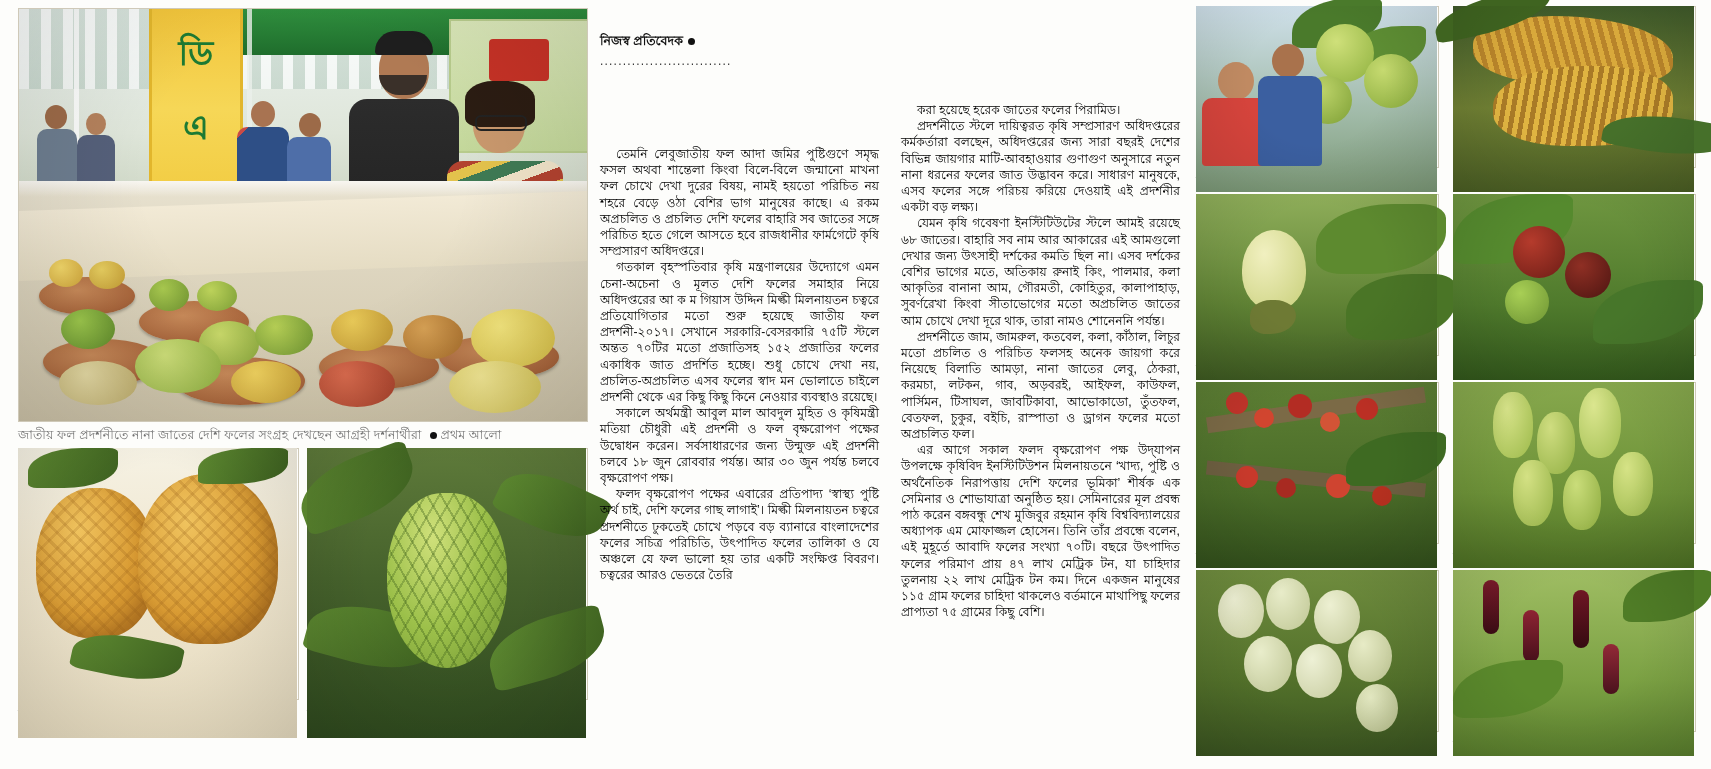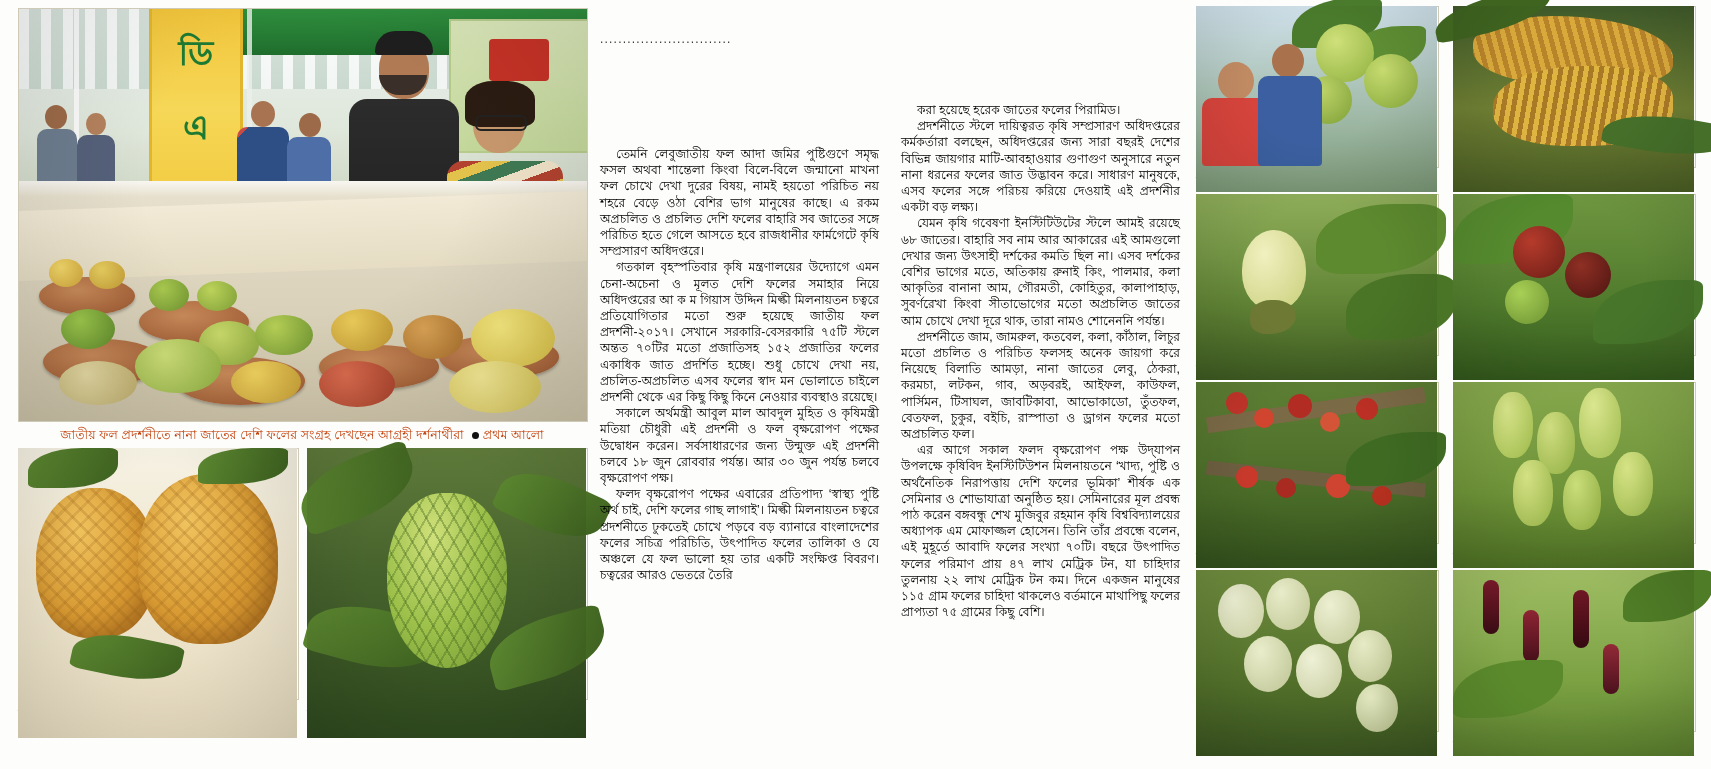--- a/index.html
+++ b/index.html
@@ -33,24 +33,23 @@
     border: 1px solid #cfc9b8;
     overflow: hidden;
     background: #caa;
   }
   .main-caption {
     position: absolute;
     left: 0;
     top: 418px;
     width: 568px;
     font-size: 12.5px;
-    color: #c2410c;
+    color: #737373;
     letter-spacing: .1px;
     white-space: nowrap;
-    text-align: center;
   }
   .main-caption .credit-dot {
     display: inline-block;
     width: 7px; height: 7px;
     border-radius: 50%;
     background: #111;
     margin: 0 4px 0 8px;
     vertical-align: middle;
   }
   .bottom-photos {
@@ -414,20 +413,23 @@
           </div>
         </div>
         <div class="bottom-cap">টক আতা</div>
       </div>
     </div>
   </div>
 
   <div class="center-col">
 
     <div class="byline-wrap">
+      <div class="byline">
+        <span>নিজস্ব প্রতিবেদক</span><span class="bdot"></span>
+      </div>
       <div class="dotline">.............................</div>
     </div>
 
     <div class="body-cols">
       <div class="body-col col-left-offset">
         <p>তেমনি লেবুজাতীয় ফল আদা জমির পুষ্টিগুণে সমৃদ্ধ ফসল অথবা শান্তেলা কিংবা বিলে-বিলে জন্মানো মাখনা ফল চোখে দেখা দুরের বিষয়, নামই হয়তো পরিচিত নয় শহরে বেড়ে ওঠা বেশির ভাগ মানুষের কাছে। এ রকম অপ্রচলিত ও প্রচলিত দেশি ফলের বাহারি সব জাতের সঙ্গে পরিচিত হতে গেলে আসতে হবে রাজধানীর ফার্মগেটে কৃষি সম্প্রসারণ অধিদপ্তরে।</p>
         <p>গতকাল বৃহস্পতিবার কৃষি মন্ত্রণালয়ের উদ্যোগে এমন চেনা-অচেনা ও মূলত দেশি ফলের সমাহার নিয়ে অধিদপ্তরের আ ক ম ‍গিয়াস উদ্দিন মিল্কী মিলনায়তন চত্বরে প্রতিযোগিতার মতো শুরু হয়েছে জাতীয় ফল প্রদর্শনী-২০১৭। সেখানে সরকারি-বেসরকারি ৭৫টি স্টলে অন্তত ৭০টির মতো প্রজাতিসহ ১৫২ প্রজাতির ফলের একাধিক জাত প্রদর্শিত হচ্ছে। শুধু চোখে দেখা নয়, প্রচলিত-অপ্রচলিত এসব ফলের স্বাদ মন ভোলাতে চাইলে প্রদর্শনী থেকে এর কিছু কিছু কিনে নেওয়ার ব্যবস্থাও রয়েছে।</p>
         <p>সকালে অর্থমন্ত্রী আবুল মাল আবদুল মুহিত ও কৃষিমন্ত্রী মতিয়া চৌধুরী এই প্রদর্শনী ও ফল বৃক্ষরোপণ পক্ষের উদ্বোধন করেন। সর্বসাধারণের জন্য উন্মুক্ত এই প্রদর্শনী চলবে ১৮ জুন রোববার পর্যন্ত। আর ৩০ জুন পর্যন্ত চলবে বৃক্ষরোপণ পক্ষ।</p>
         <p>ফলদ বৃক্ষরোপণ পক্ষের এবারের প্রতিপাদ্য ‘স্বাস্থ্য পুষ্টি অর্থ চাই, দেশি ফলের গাছ লাগাই’। মিল্কী মিলনায়তন চত্বরে প্রদর্শনীতে ঢুকতেই চোখে পড়বে বড় ব্যানারে বাংলাদেশের ফলের সচিত্র পরিচিতি, উৎপাদিত ফলের তালিকা ও যে অঞ্চলে যে ফল ভালো হয় তার একটি সংক্ষিপ্ত বিবরণ। চত্বরের আরও ভেতরে তৈরি</p>
       </div>

